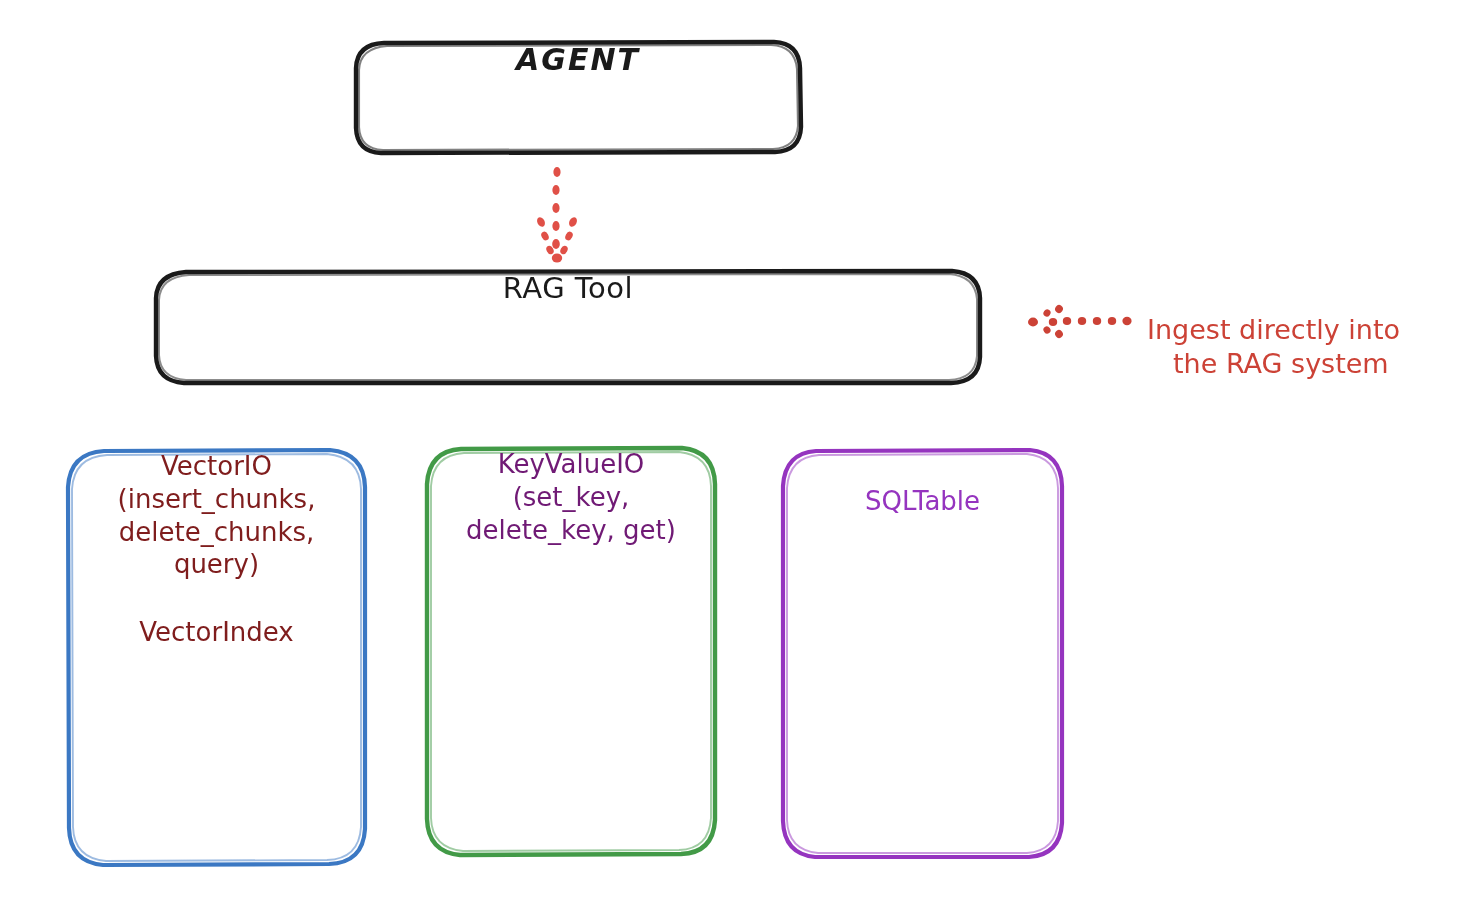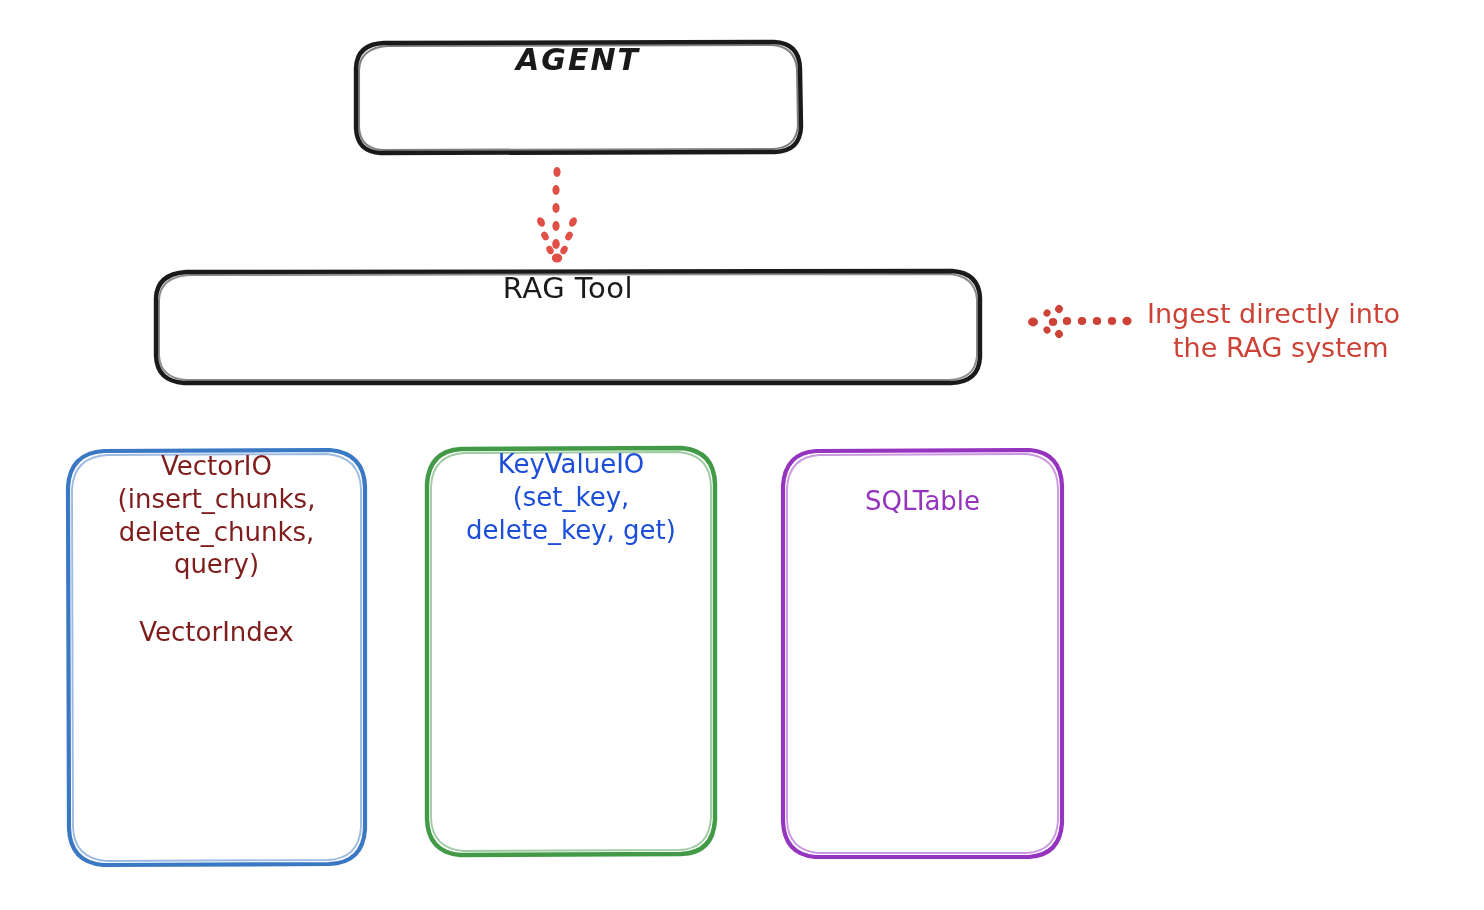--- a/index.html
+++ b/index.html
@@ -101,28 +101,28 @@
     font-weight: 400;
     white-space: pre-line;
   }
   .io-index {
     font-family: "DejaVu Sans", sans-serif;
     font-size: 26px;
     font-weight: 400;
     margin-top: 36px;
   }
   .c-blue   { color: #7f1d1d; }
-  .c-green  { color: #1d4ed8; }
+  .c-green  { color: #701a75; }
   .c-purple { color: #9534bf; }
 
   
   #ingest-note {
     position: absolute;
     left: 1147px;
-    top: 263px;
+    top: 279px;
     width: 330px;
     text-align: left;
     color: #cc4236;
     font-family: "DejaVu Sans", sans-serif;
     font-size: 27px;
     line-height: 1.26;
     font-weight: 400;
     white-space: pre-line;
   }
 

